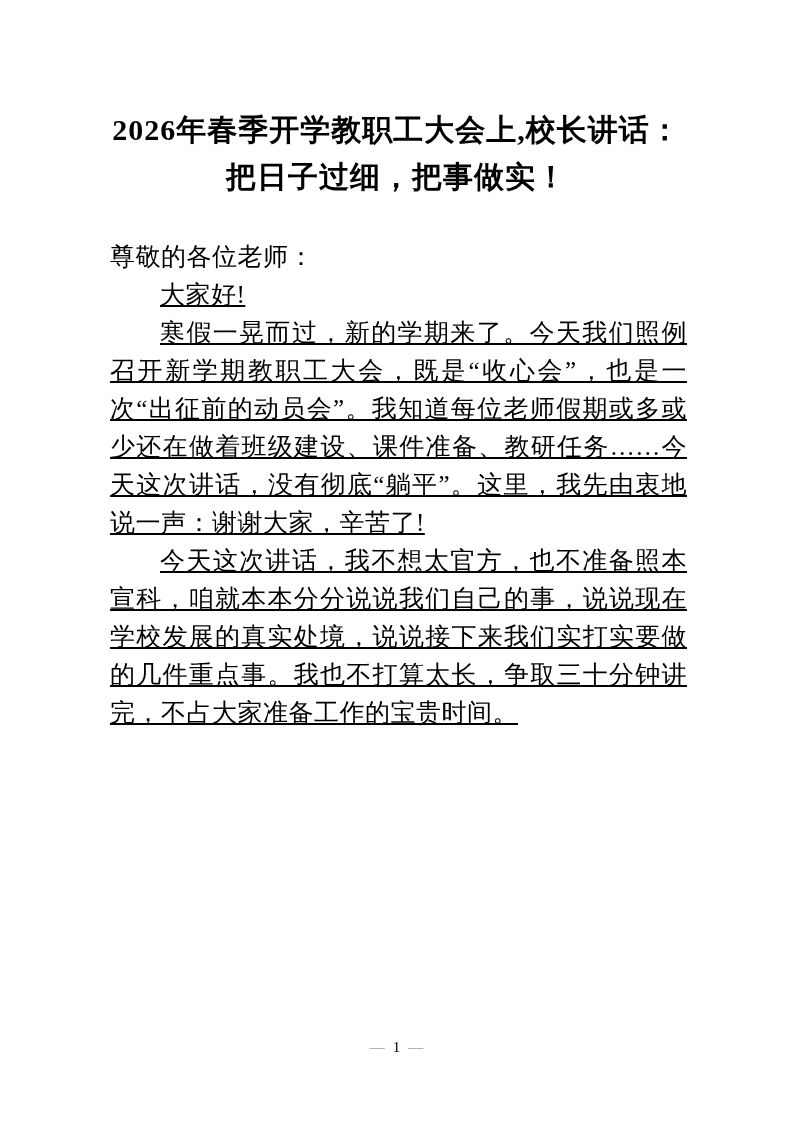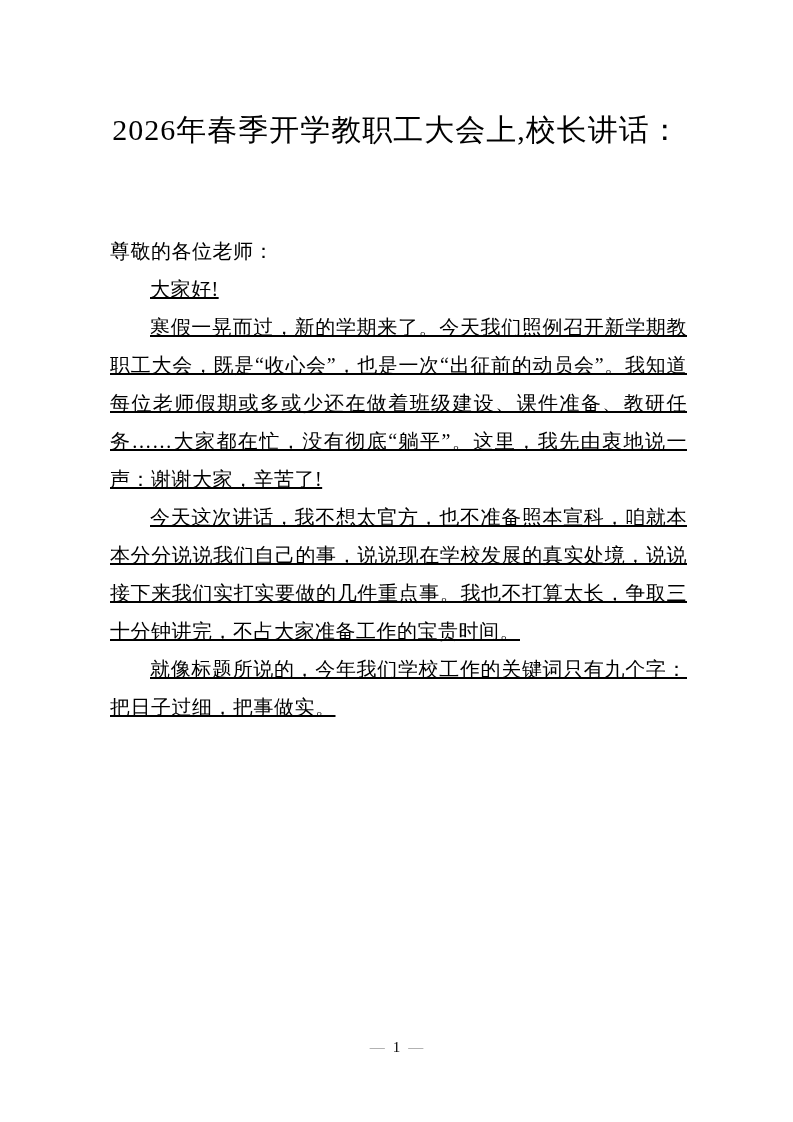--- a/index.html
+++ b/index.html
@@ -20,30 +20,30 @@
   .title-block {
     position: absolute;
     top: 106px;
     left: 64px;
     right: 64px;
     text-align: center;
   }
   .title-line {
     font-size: 30px;
     line-height: 47px;
-    font-weight: normal;
+    font-weight: bold;
     letter-spacing: 1px;
     white-space: nowrap;
   }
   .body-block {
     position: absolute;
-    top: 232px;
+    top: 238px;
     left: 110px;
     width: 577px;
-    font-size: 20px;
+    font-size: 25px;
     line-height: 38px;
     text-align: justify;
     text-justify: inter-ideograph;
     letter-spacing: 0.5px;
   }
   .para {
     margin: 0;
     padding: 0;
   }
   .para.indent {
@@ -69,33 +69,33 @@
 </style>
 </head>
 <body>
 
 <div class="page">
 
   <div class="title-block">
 
       <div class="title-line">2026年春季开学教职工大会上,校长讲话：</div>
 
+      <div class="title-line">把日子过细，把事做实！</div>
     </div>
 
   <div class="body-block">
 
       <p class="para">尊敬的各位老师：</p>
 
       <p class="para indent">大家好!</p>
 
-      <p class="para indent">寒假一晃而过，新的学期来了。今天我们照例召开新学期教职工大会，既是“收心会”，也是一次“出征前的动员会”。我知道每位老师假期或多或少还在做着班级建设、课件准备、教研任务……大家都在忙，没有彻底“躺平”。这里，我先由衷地说一声：谢谢大家，辛苦了!</p>
+      <p class="para indent">寒假一晃而过，新的学期来了。今天我们照例召开新学期教职工大会，既是“收心会”，也是一次“出征前的动员会”。我知道每位老师假期或多或少还在做着班级建设、课件准备、教研任务……今天这次讲话，没有彻底“躺平”。这里，我先由衷地说一声：谢谢大家，辛苦了!</p>
 
       <p class="para indent">今天这次讲话，我不想太官方，也不准备照本宣科，咱就本本分分说说我们自己的事，说说现在学校发展的真实处境，说说接下来我们实打实要做的几件重点事。我也不打算太长，争取三十分钟讲完，不占大家准备工作的宝贵时间。</p>
 
-      <p class="para indent">就像标题所说的，今年我们学校工作的关键词只有九个字：把日子过细，把事做实。</p>
 
 
     </div>
 
   <div class="footer-block">
     <span class="footer-dash">—</span><span class="footer-num">1</span><span class="footer-dash">—</span>
   </div>
 
 </div>
 

